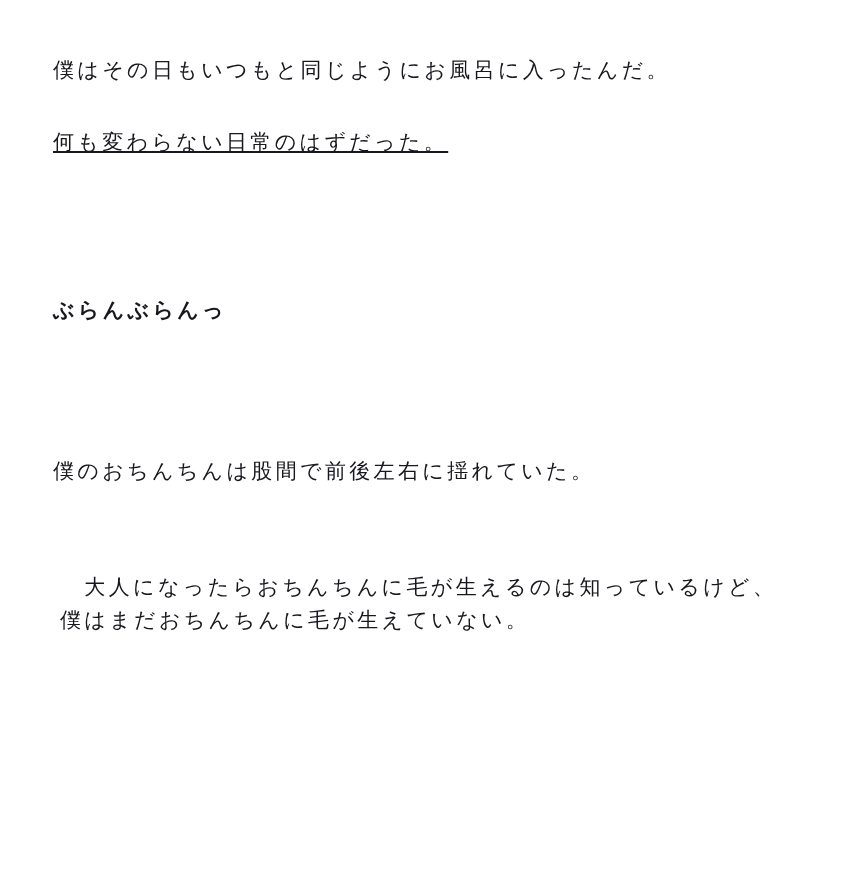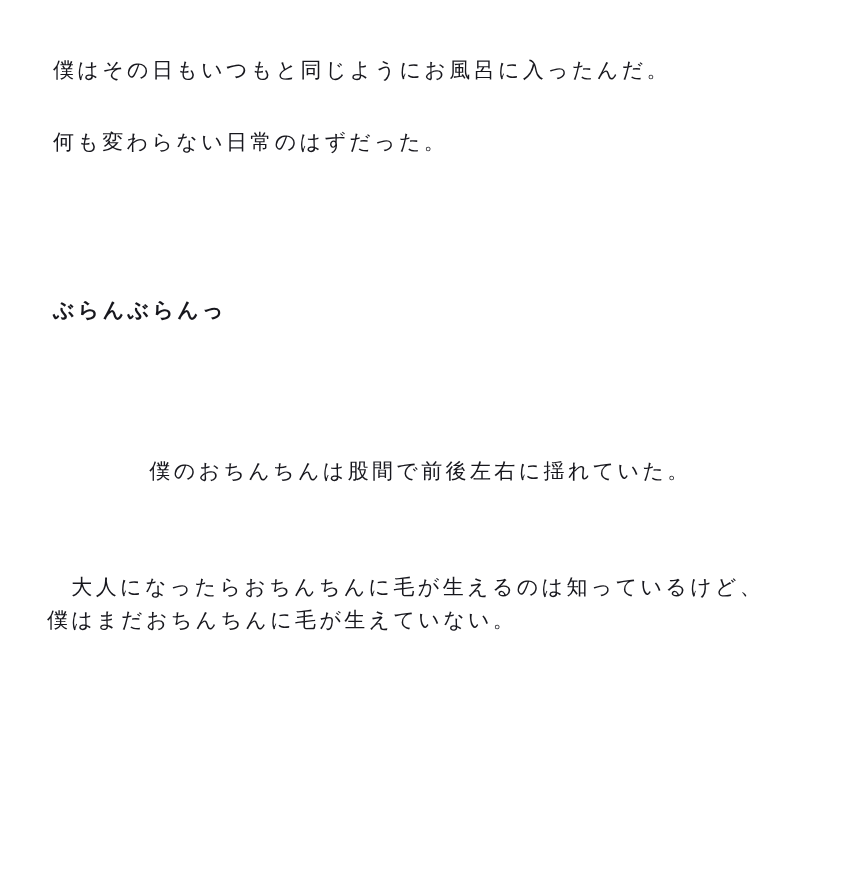--- a/index.html
+++ b/index.html
@@ -23,26 +23,26 @@
   }
   .para {
     font-size: 21px;
     line-height: 1.55;
     letter-spacing: 0.16em;
     color: #17171d;
     white-space: pre-wrap;
     word-break: break-all;
   }
   .p1 { margin: 14px 0 0 13px; }
-  .p2 { margin: 39px 0 0 13px; }
+  .p2 { margin: 39px 0 0 13px; text-decoration: underline; }
   .p3 { margin: 123px 0 0 13px; }
   .p4 { margin: 136px 0 0 13px; font-weight: bold; }
-  .p5 { margin: 128px 0 0 22px; text-align: center; }
+  .p5 { margin: 128px 0 0 13px; }
   .p6 {
-    margin: 84px 0 0 7px;
+    margin: 84px 0 0 20px;
     text-indent: 0;
     max-width: 790px;
   }
 </style>
 </head>
 <body>
 
 <div class="page">
   <p class="para p1">僕はその日もいつもと同じようにお風呂に入ったんだ。</p>
   <p class="para p2">何も変わらない日常のはずだった。</p>

